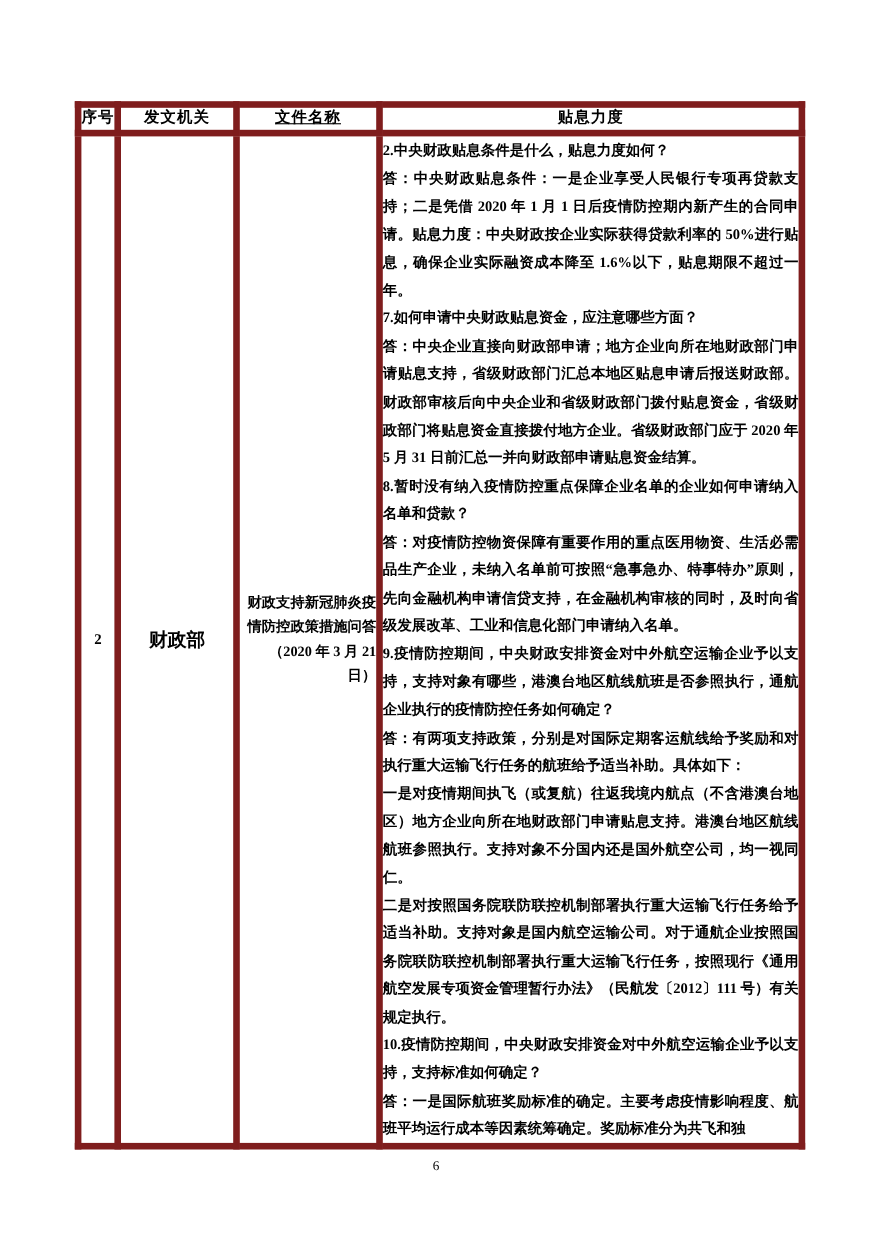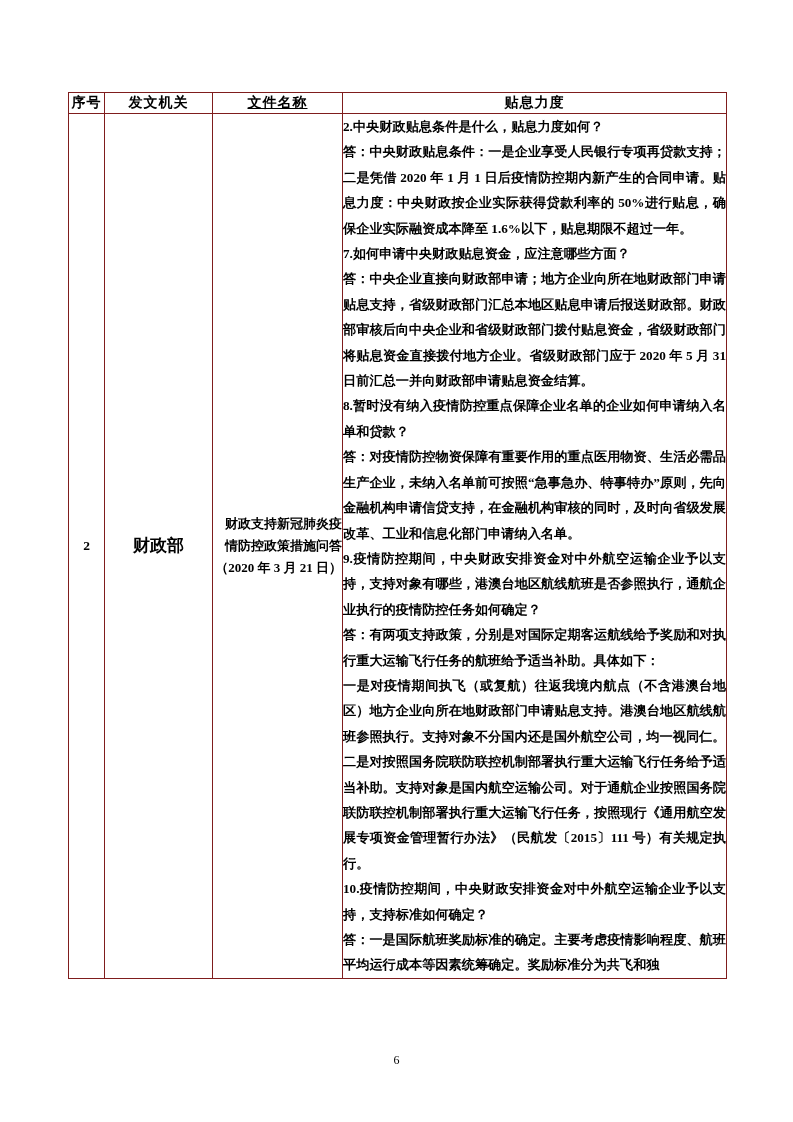--- a/index.html
+++ b/index.html
@@ -25,21 +25,21 @@
   }
   .doc-table {
     position: absolute;
     left: 68px;
     top: 92px;
     width: 658px;
     border-collapse: collapse;
     table-layout: fixed;
   }
   .doc-table td, .doc-table th {
-    border: 1px solid #7f1d1d;
+    border: 6px solid #7f1d1d;
     vertical-align: middle;
     padding: 0;
   }
   .hdr {
     text-align: center;
     font-size: 14px;
     font-weight: bold;
     letter-spacing: 1px;
     line-height: 20px;
     padding: 8px 2px;
@@ -128,21 +128,21 @@
           <div>
               <p class="para">2.中央财政贴息条件是什么，贴息力度如何？</p>
               <p class="para">答：中央财政贴息条件：一是企业享受人民银行专项再贷款支持；二是凭借 2020 年 1 月 1 日后疫情防控期内新产生的合同申请。贴息力度：中央财政按企业实际获得贷款利率的 50%进行贴息，确保企业实际融资成本降至 1.6%以下，贴息期限不超过一年。</p>
               <p class="para">7.如何申请中央财政贴息资金，应注意哪些方面？</p>
               <p class="para">答：中央企业直接向财政部申请；地方企业向所在地财政部门申请贴息支持，省级财政部门汇总本地区贴息申请后报送财政部。财政部审核后向中央企业和省级财政部门拨付贴息资金，省级财政部门将贴息资金直接拨付地方企业。省级财政部门应于 2020 年 5 月 31 日前汇总一并向财政部申请贴息资金结算。</p>
               <p class="para">8.暂时没有纳入疫情防控重点保障企业名单的企业如何申请纳入名单和贷款？</p>
               <p class="para">答：对疫情防控物资保障有重要作用的重点医用物资、生活必需品生产企业，未纳入名单前可按照“急事急办、特事特办”原则，先向金融机构申请信贷支持，在金融机构审核的同时，及时向省级发展改革、工业和信息化部门申请纳入名单。</p>
               <p class="para">9.疫情防控期间，中央财政安排资金对中外航空运输企业予以支持，支持对象有哪些，港澳台地区航线航班是否参照执行，通航企业执行的疫情防控任务如何确定？</p>
               <p class="para">答：有两项支持政策，分别是对国际定期客运航线给予奖励和对执行重大运输飞行任务的航班给予适当补助。具体如下：</p>
               <p class="para">一是对疫情期间执飞（或复航）往返我境内航点（不含港澳台地区）地方企业向所在地财政部门申请贴息支持。港澳台地区航线航班参照执行。支持对象不分国内还是国外航空公司，均一视同仁。</p>
-              <p class="para">二是对按照国务院联防联控机制部署执行重大运输飞行任务给予适当补助。支持对象是国内航空运输公司。对于通航企业按照国务院联防联控机制部署执行重大运输飞行任务，按照现行《通用航空发展专项资金管理暂行办法》（民航发〔2015〕111 号）有关规定执行。</p>
+              <p class="para">二是对按照国务院联防联控机制部署执行重大运输飞行任务给予适当补助。支持对象是国内航空运输公司。对于通航企业按照国务院联防联控机制部署执行重大运输飞行任务，按照现行《通用航空发展专项资金管理暂行办法》（民航发〔2012〕111 号）有关规定执行。</p>
               <p class="para">10.疫情防控期间，中央财政安排资金对中外航空运输企业予以支持，支持标准如何确定？</p>
               <p class="para">答：一是国际航班奖励标准的确定。主要考虑疫情影响程度、航班平均运行成本等因素统筹确定。奖励标准分为共飞和独</p>
             </div>
         </td>
       </tr>
     </tbody>
   </table>
 
   <div class="page-num">6</div>
 </div>

